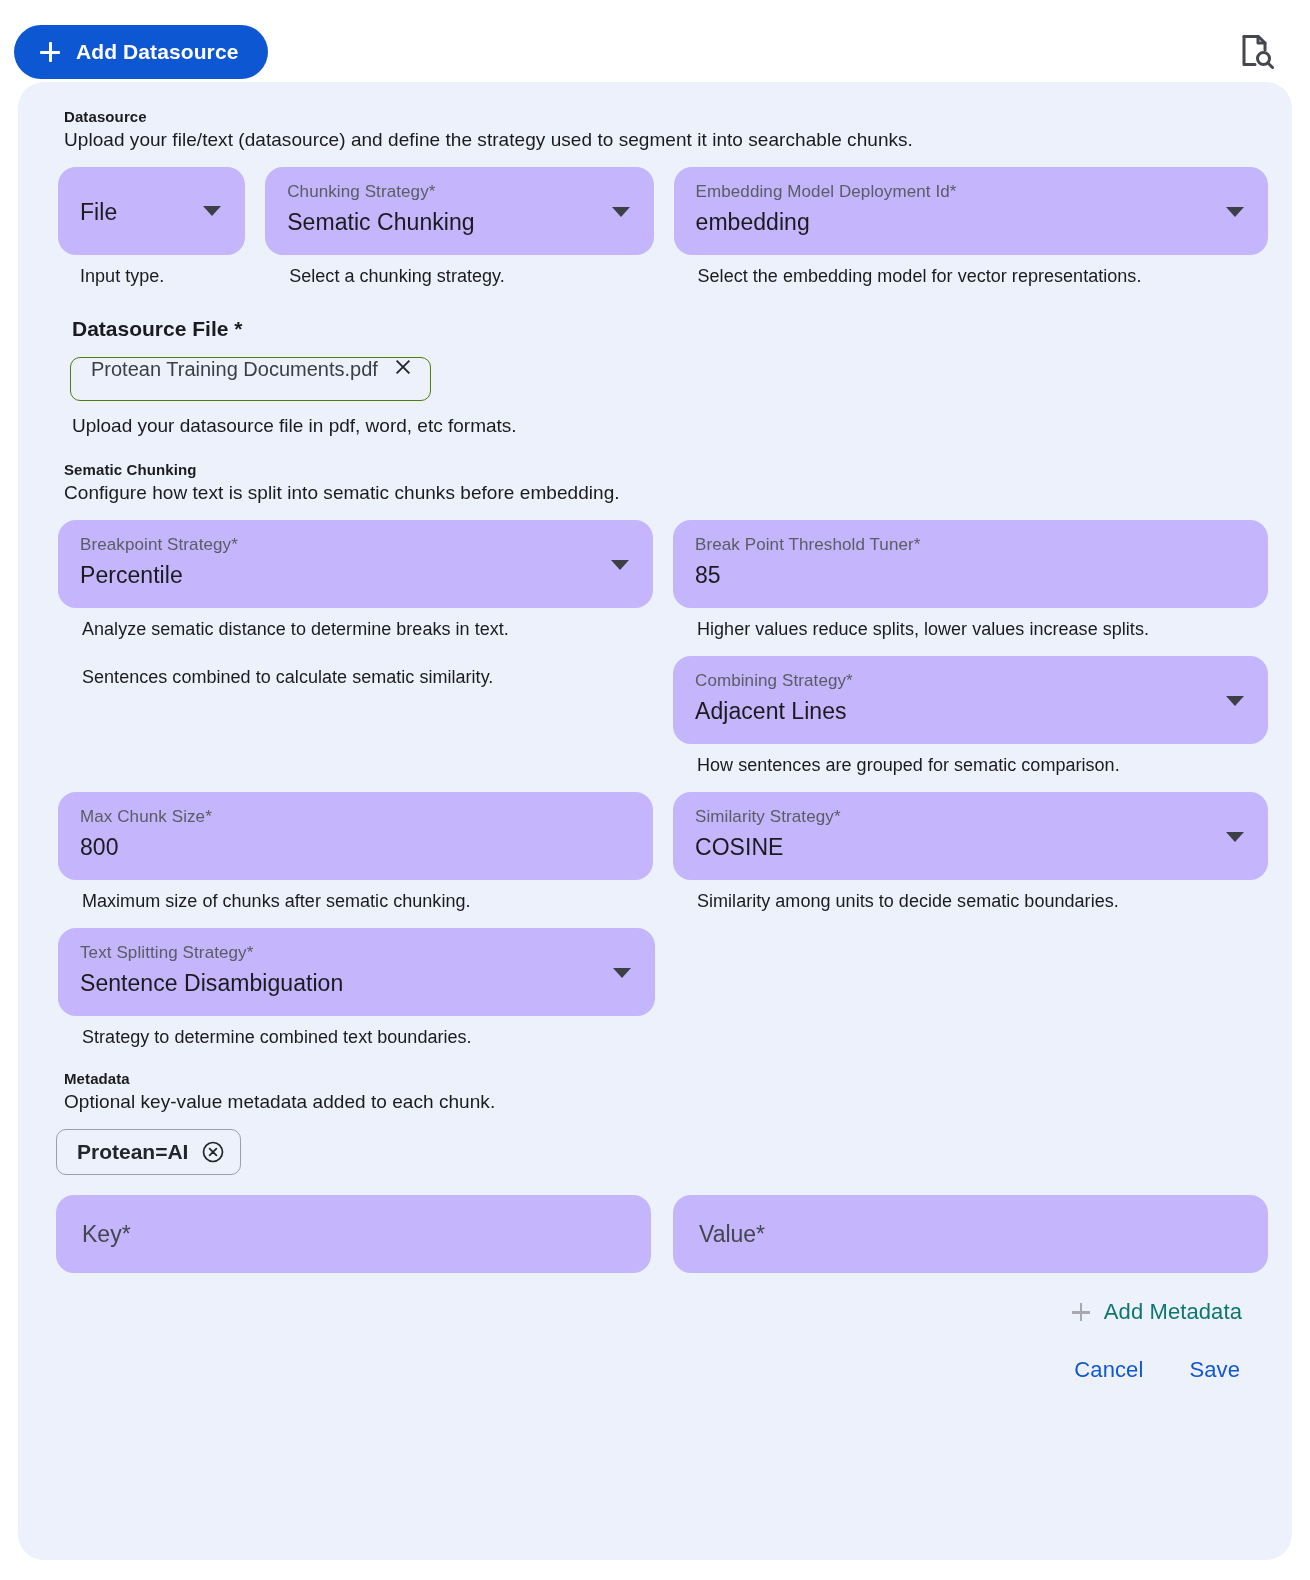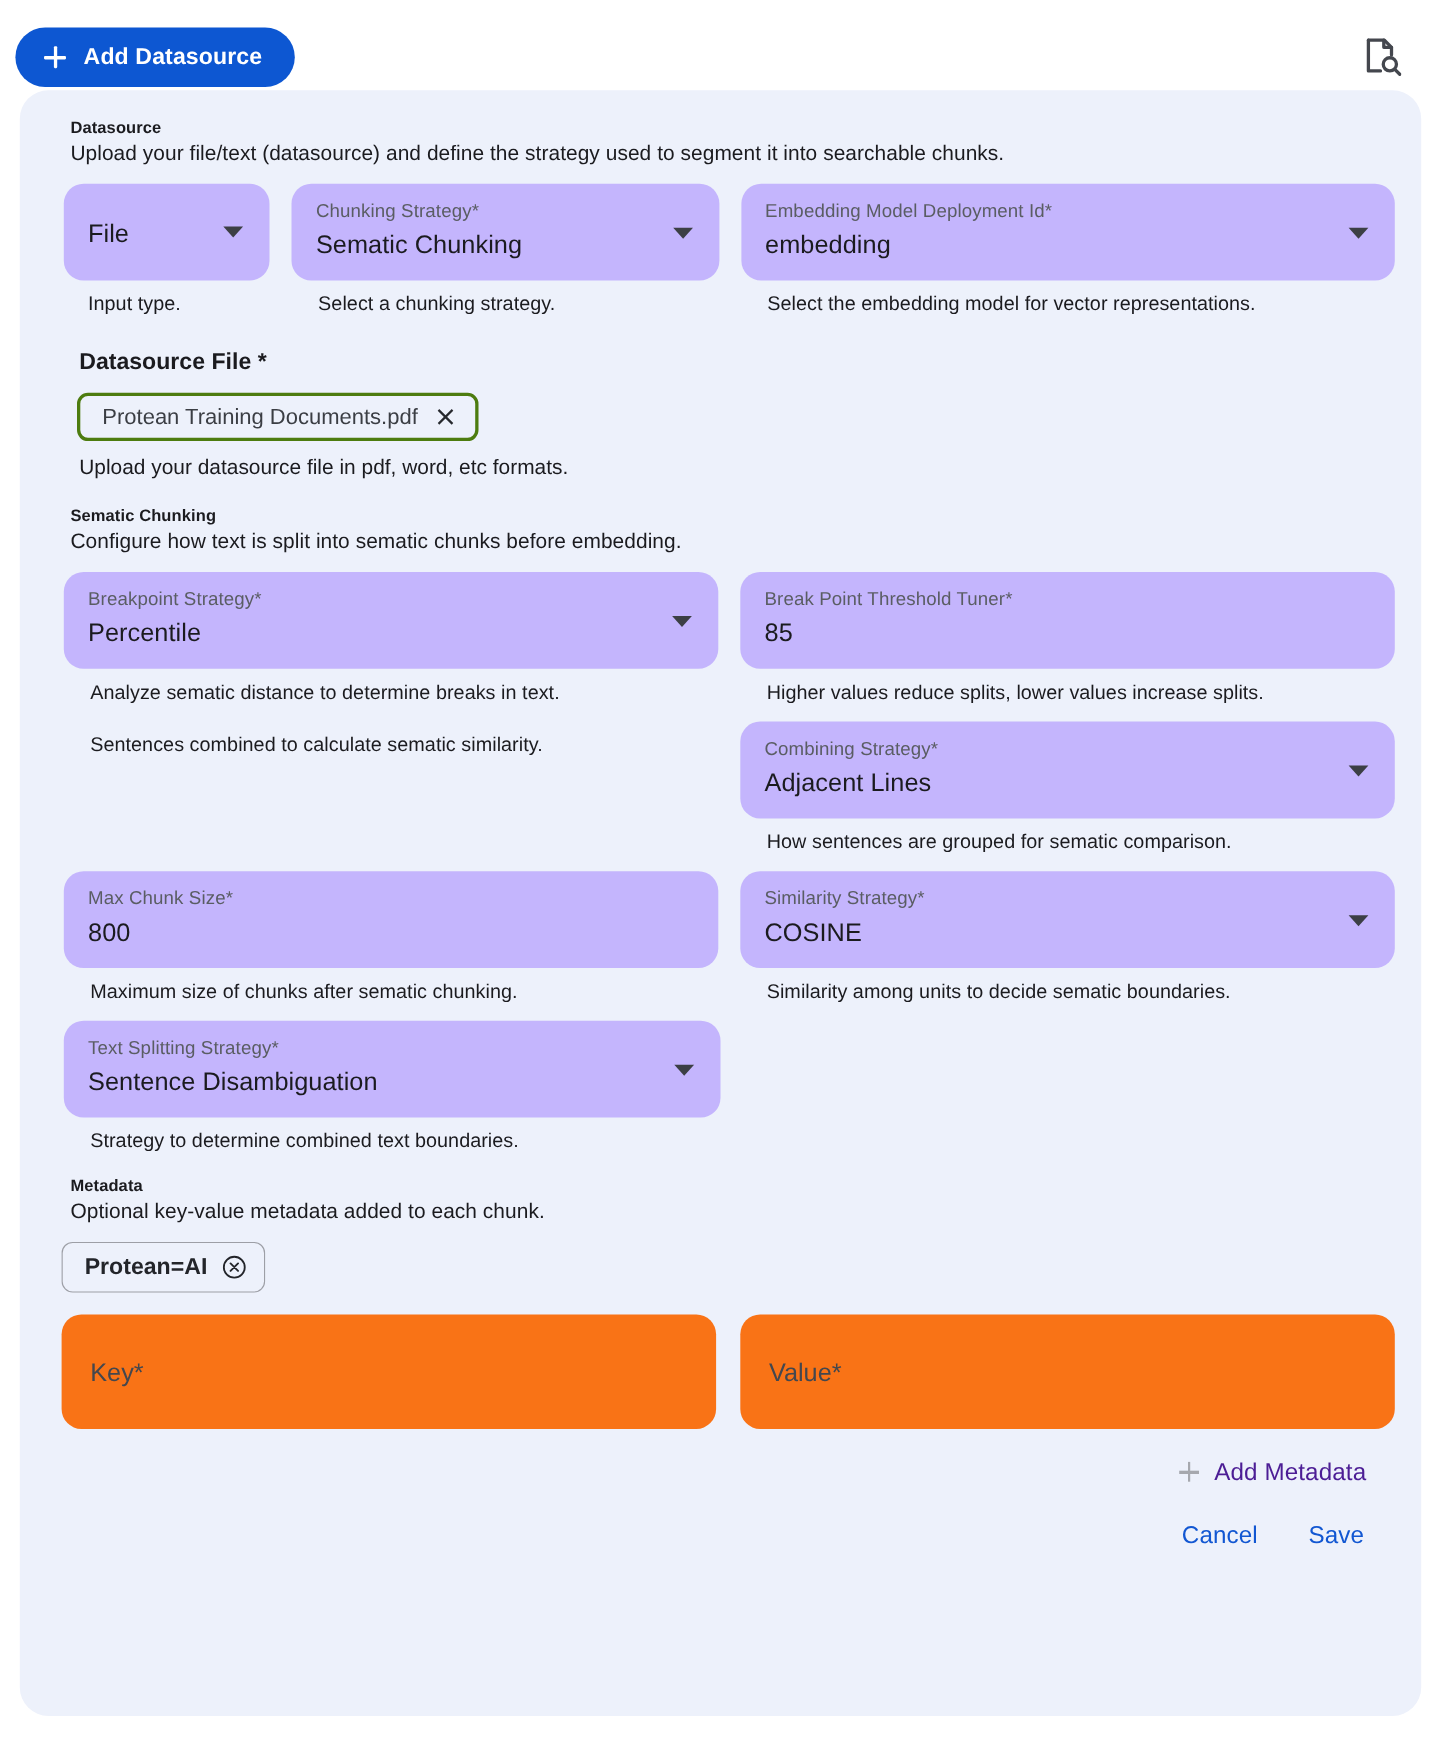--- a/index.html
+++ b/index.html
@@ -173,25 +173,25 @@
   .dsfile-title {
     font-size: 21px;
     font-weight: bold;
     color: #1b1b1f;
     padding-left: 30px;
     margin-top: 30px;
   }
   .chip-row { padding-left: 28px; margin-top: 16px; }
   .chip {
     display: inline-flex;
-    align-items: center;
+    align-items: flex-start;
     gap: 16px;
     height: 44px;
     padding: 0 18px 0 20px;
-    border: 3px solid #4d7c0f;
+    border: 1px solid #4d7c0f;
     border-radius: 10px;
     background: transparent;
     font-size: 20px;
     color: #3b3e44;
     cursor: pointer;
   }
   .chip .x-glyph {
     position: relative;
     width: 18px;
     height: 18px;
@@ -233,22 +233,22 @@
   }
   .circle-x {
     width: 22px; height: 22px;
     flex: 0 0 22px;
   }
 
   
   .kv-row { display: flex; gap: 22px; margin-top: 20px; padding-left: 14px; }
   .kv-field {
     width: 597px;
-    height: 104px;
-    background: #f97316;
+    height: 78px;
+    background: #c4b5fd;
     border-radius: 18px;
     display: flex;
     align-items: center;
     padding: 0 26px;
     font-size: 23px;
     color: #44474e;
     cursor: text;
   }
 
   
@@ -259,21 +259,21 @@
     margin-top: 26px;
   }
   .add-meta-btn {
     display: inline-flex;
     align-items: center;
     gap: 14px;
     background: none;
     border: none;
     font-family: "Liberation Sans", sans-serif;
     font-size: 22px;
-    color: #4c1d95;
+    color: #0f766e;
     cursor: default;
     letter-spacing: .1px;
   }
   .add-meta-btn .plus-g {
     position: relative;
     width: 18px; height: 18px;
     display: inline-block;
   }
   .add-meta-btn .plus-g::before,
   .add-meta-btn .plus-g::after {

